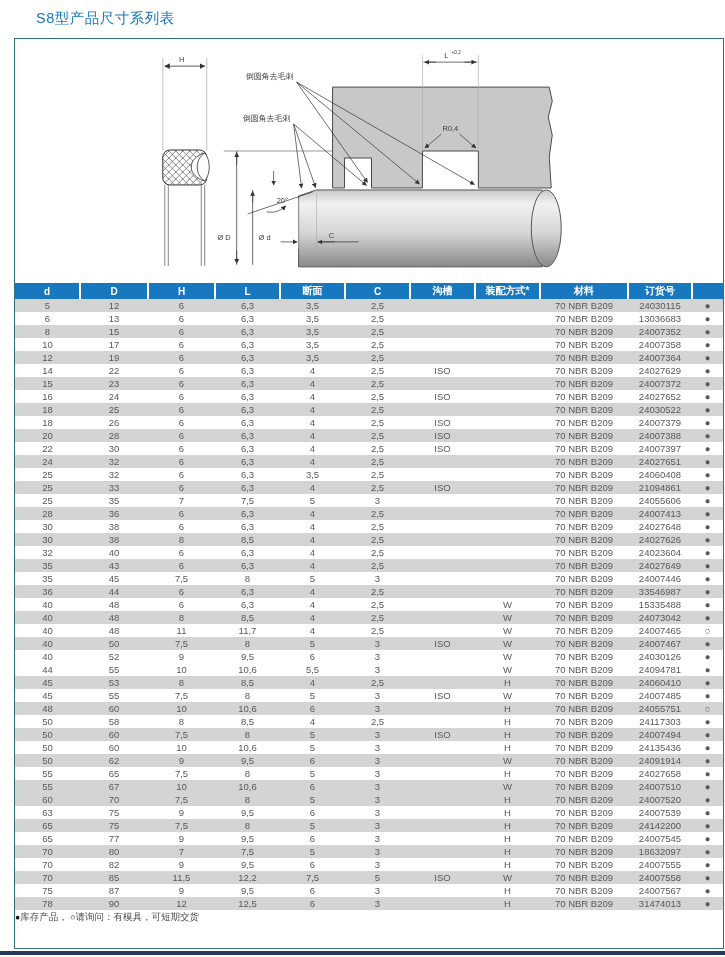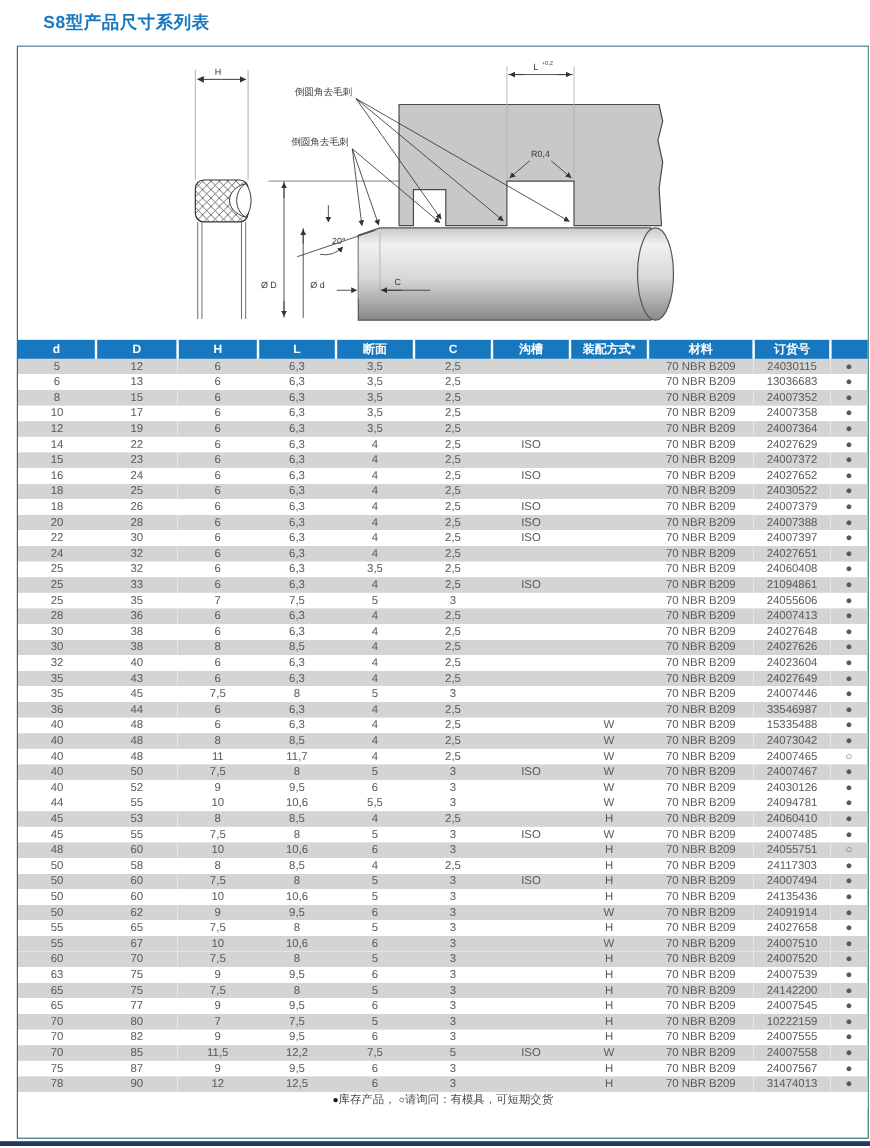--- a/index.html
+++ b/index.html
@@ -1,41 +1,41 @@
 <!DOCTYPE html>
 <html><head>
 <meta charset="utf-8">
 <style>
   * { margin:0; padding:0; box-sizing:border-box; }
   html,body { width:725px; height:957px; background:#fff; overflow:hidden;
               font-family:"Liberation Sans", sans-serif; }
   .page { position:relative; width:725px; height:957px; background:#fff; }
 
-  .title { position:absolute; left:36px; top:9px; font-size:14.5px; font-weight:bold;
+  .title { position:absolute; left:36px; top:9px; font-size:14.5px; font-weight:normal;
            color:#1878bf; letter-spacing:.5px; }
 
   .frame { position:absolute; left:14px; top:38px; width:710px; height:911px;
            border:1px solid #2e7180; background:#fff; }
 
   .drawing { position:relative; width:708px; height:244px; background:#fff; }
   .drawing svg { display:block; }
   .dwg-label { font-size:8px; fill:#3a3a3a; }
   .dim-label { font-size:7.5px; fill:#3a3a3a; }
   .dim-sup   { font-size:4.8px; fill:#3a3a3a; }
 
   table.dim-table { width:708px; border-collapse:collapse; table-layout:fixed; }
   table.dim-table th { background:#1878bf; color:#fff; font-size:10px; font-weight:bold;
         height:16px; text-align:center; border-left:2px solid #fff; padding:0; }
   table.dim-table th:first-child { border-left:none; }
   table.dim-table td { height:13px; font-size:9.5px; color:#58595b; text-align:center;
         padding:0; line-height:13px; white-space:nowrap; overflow:hidden; }
   tr.alt td { background:#d4d4d4; }
   td.dot { font-size:8.5px; color:#1a1a1a; }
 
-  .legend { width:708px; height:14px; text-align:center; font-size:9.5px; color:#4a4a4a;
+  .legend { width:708px; height:14px; text-align:left; font-size:9.5px; color:#4a4a4a;
             line-height:13px; background:#fff; }
   .legend .sym { font-size:8.5px; color:#1a1a1a; }
 
   .bottom-rule { position:absolute; left:0; top:951px; width:725px; height:4px;
                  background:#253a5a; }
 </style>
 </head>
 <body>
 
 <div class="page">
@@ -708,21 +708,21 @@
           <tr class="alt">
             <td>70</td>
             <td>80</td>
             <td>7</td>
             <td>7,5</td>
             <td>5</td>
             <td>3</td>
             <td></td>
             <td>H</td>
             <td>70 NBR B209</td>
-            <td>10222159</td>
+            <td>18632097</td>
             <td class="dot">●</td>
           </tr>
           <tr>
             <td>70</td>
             <td>82</td>
             <td>9</td>
             <td>9,5</td>
             <td>6</td>
             <td>3</td>
             <td></td>

